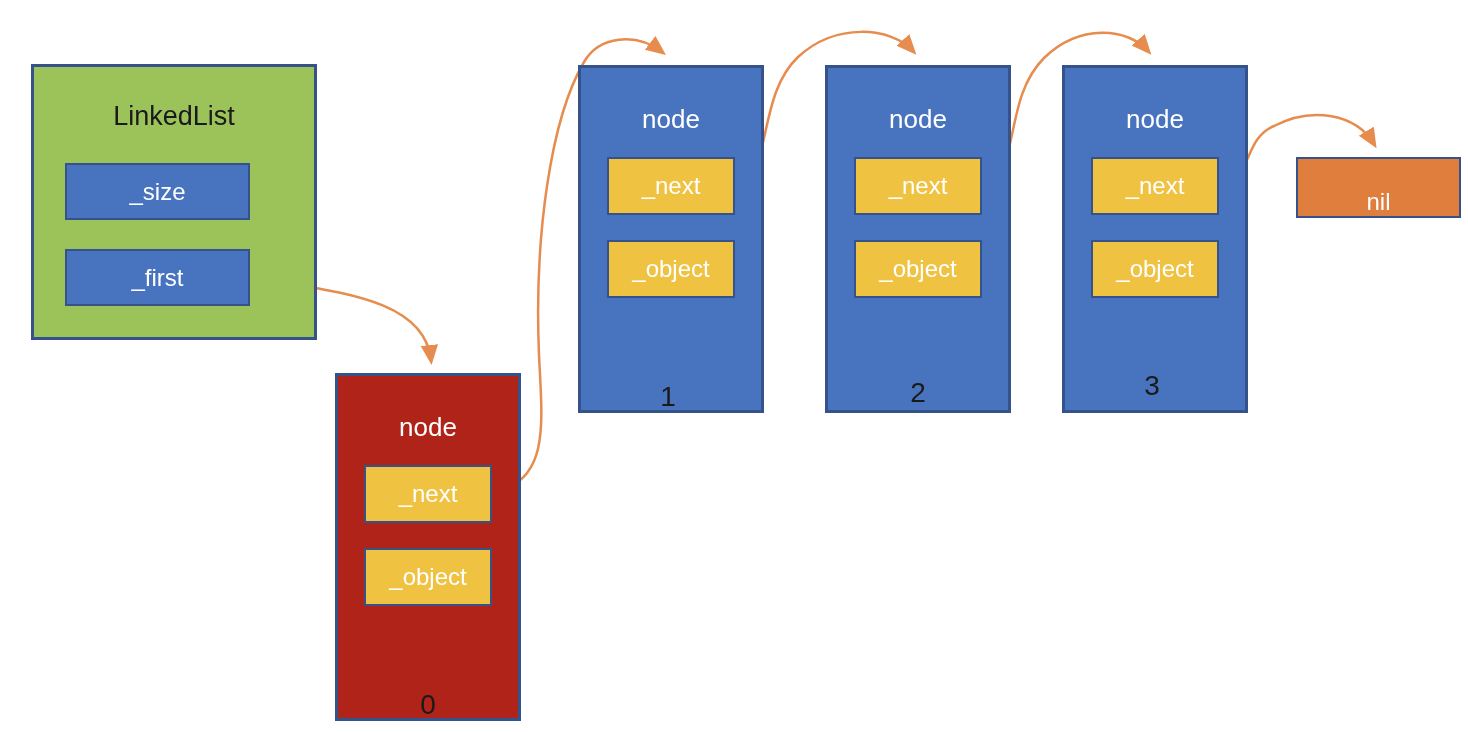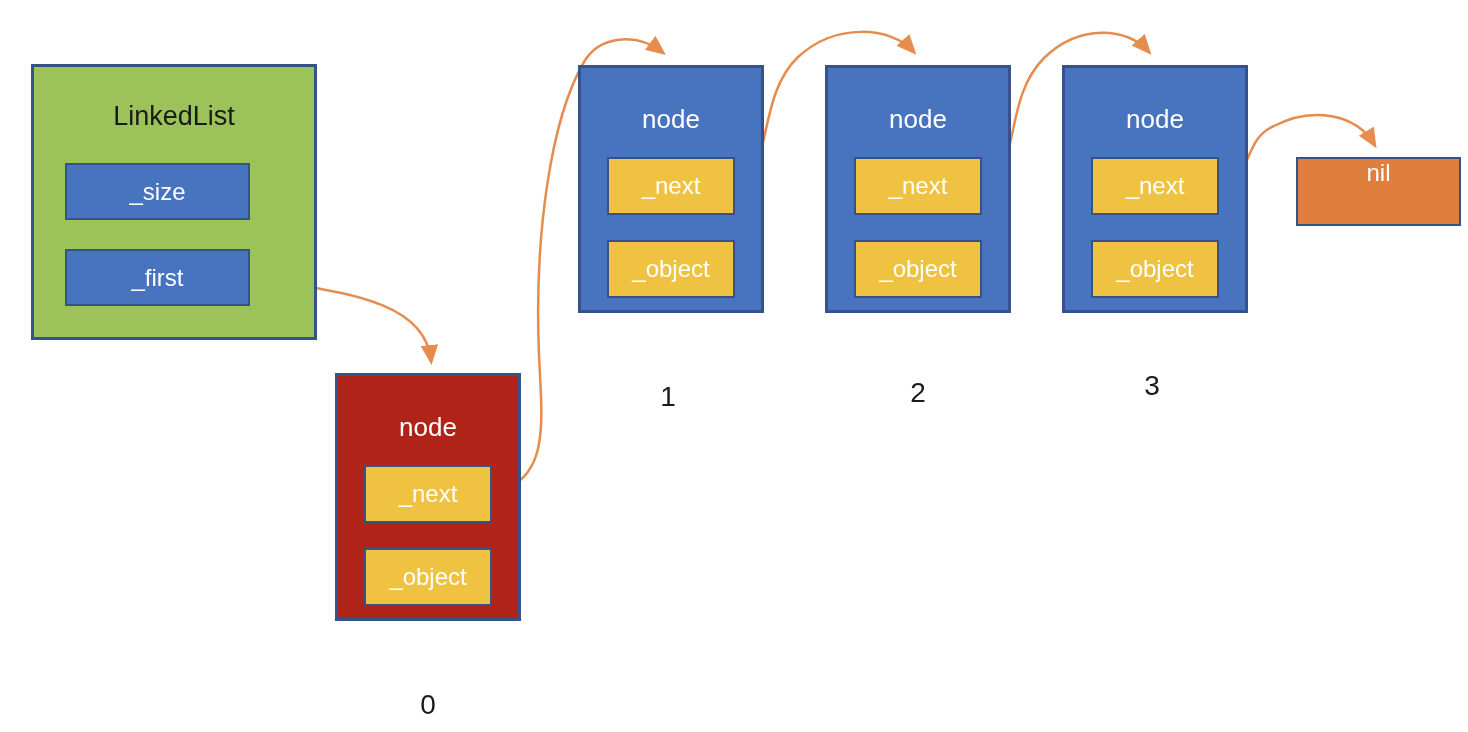--- a/index.html
+++ b/index.html
@@ -65,21 +65,21 @@
     justify-content: center;
     color: var(--text-light);
     font-size: 24px;
   }
   .ll-field.f-size  { top: 96px; }
   .ll-field.f-first { top: 182px; }
 
   
   .node {
     position: absolute;
-    width: 186px; height: 248px;
+    width: 186px; height: 348px;
     border: 3px solid var(--border);
     background: var(--blue);
   }
   .node.variant-red { background: var(--red); }
   .node.n0 { left: 335px;  top: 373px; }
   .node.n1 { left: 578px;  top: 65px; }
   .node.n2 { left: 825px;  top: 65px; }
   .node.n3 { left: 1062px; top: 65px; }
   .node-title {
     margin-top: 36px;
@@ -99,25 +99,25 @@
     color: var(--text-light);
     font-size: 24px;
   }
   .slot.s-next   { top: 89px; }
   .slot.s-object { top: 172px; }
 
   
   .nil-box {
     position: absolute;
     left: 1296px; top: 157px;
-    width: 165px; height: 69px;
+    width: 165px; height: 61px;
     background: var(--orange);
     border: 2px solid var(--border);
     display: flex;
-    align-items: flex-start;
+    align-items: flex-end;
     justify-content: center;
     color: var(--text-light);
     font-size: 24px;
   }
 
   
   .index-label {
     position: absolute;
     transform: translateX(-50%);
     font-size: 28px;

